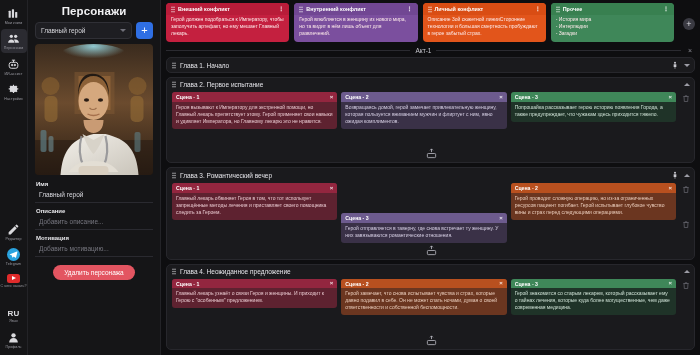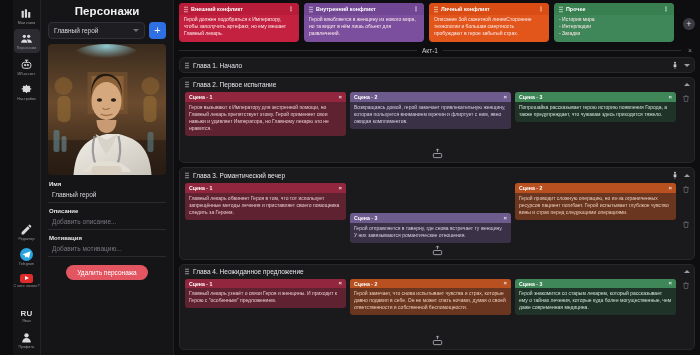--- a/index.html
+++ b/index.html
@@ -12,21 +12,20 @@
   }
   .app { display: flex; width: 700px; height: 355px; }
 
   
   .rail {
     width: 28px; flex: 0 0 28px;
     background: #151517;
     border-right: 1px solid #232327;
     display: flex; flex-direction: column; align-items: center;
     padding-top: 4px;
-    margin-left: 13px;
   }
   .rail-item {
     width: 26px; padding: 3px 0 2px;
     display: flex; flex-direction: column; align-items: center;
     gap: 1px; cursor: pointer; border-radius: 4px;
     margin-bottom: 2px;
   }
   .rail-item.active { background: #2b2b31; }
   .rail-ico {
     width: 13px; height: 13px;

